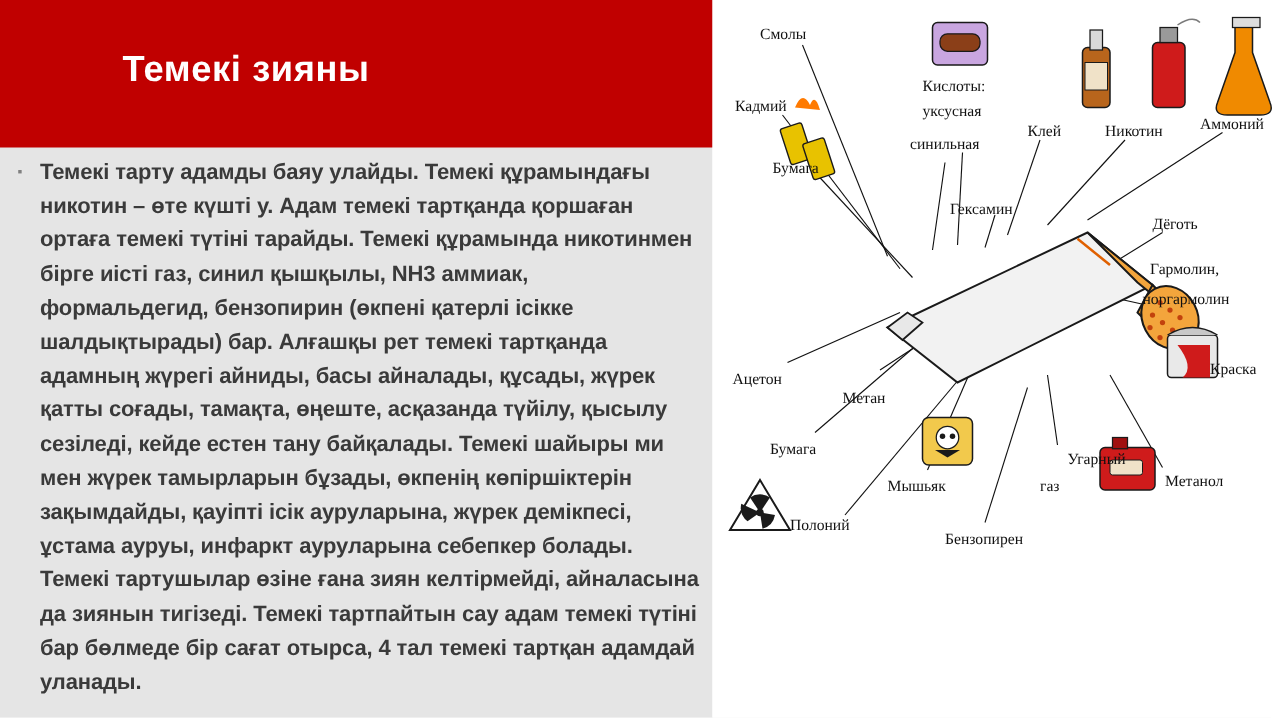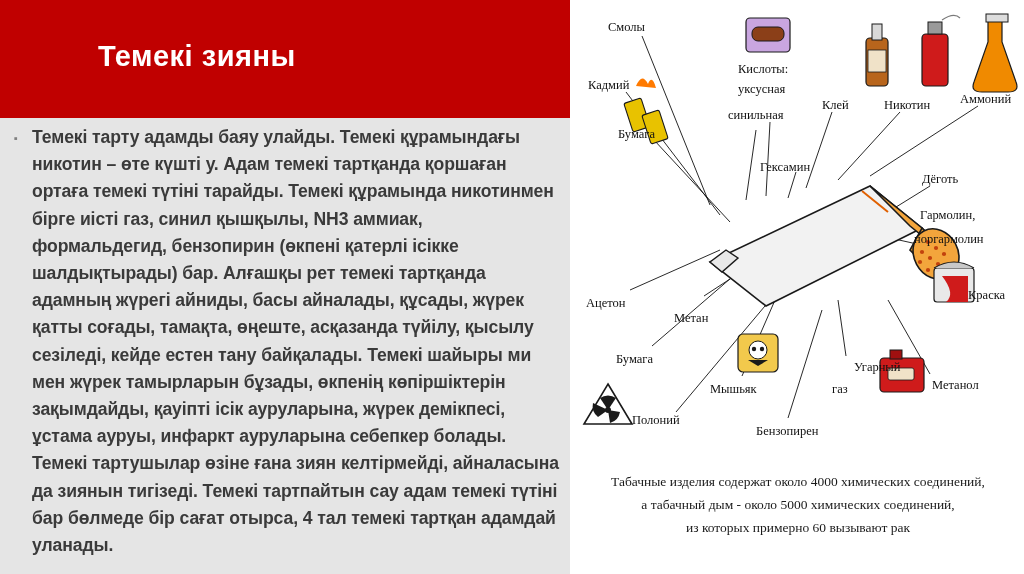--- a/index.html
+++ b/index.html
@@ -254,21 +254,16 @@
       <div class="lbl" style="left:16px; top:296px;">Ацетон</div>
       <div class="lbl" style="left:104px; top:300px;margin-top:11px;">Метан</div>
       <div class="lbl" style="left:46px; top:352px;">Бумага</div>
       <div class="lbl" style="left:140px; top:382px;">Мышьяк</div>
       <div class="lbl" style="left:248px; top:360px;margin-left:36px;">Угарный</div>
       <div class="lbl" style="left:262px; top:382px;text-align:right;">газ</div>
       <div class="lbl" style="left:362px; top:378px;">Метанол</div>
       <div class="lbl" style="left:62px; top:413px;">Полоний</div>
       <div class="lbl" style="left:186px; top:424px;">Бензопирен</div>
 
-      <div class="caption">
-        <div>Табачные изделия содержат около 4000 химических соединений,</div>
-        <div>а табачный дым - около 5000 химических соединений,</div>
-        <div>из которых примерно 60 вызывают рак</div>
-      </div>
     </div>
   </div>
 
 </div>
 
 </body></html>

